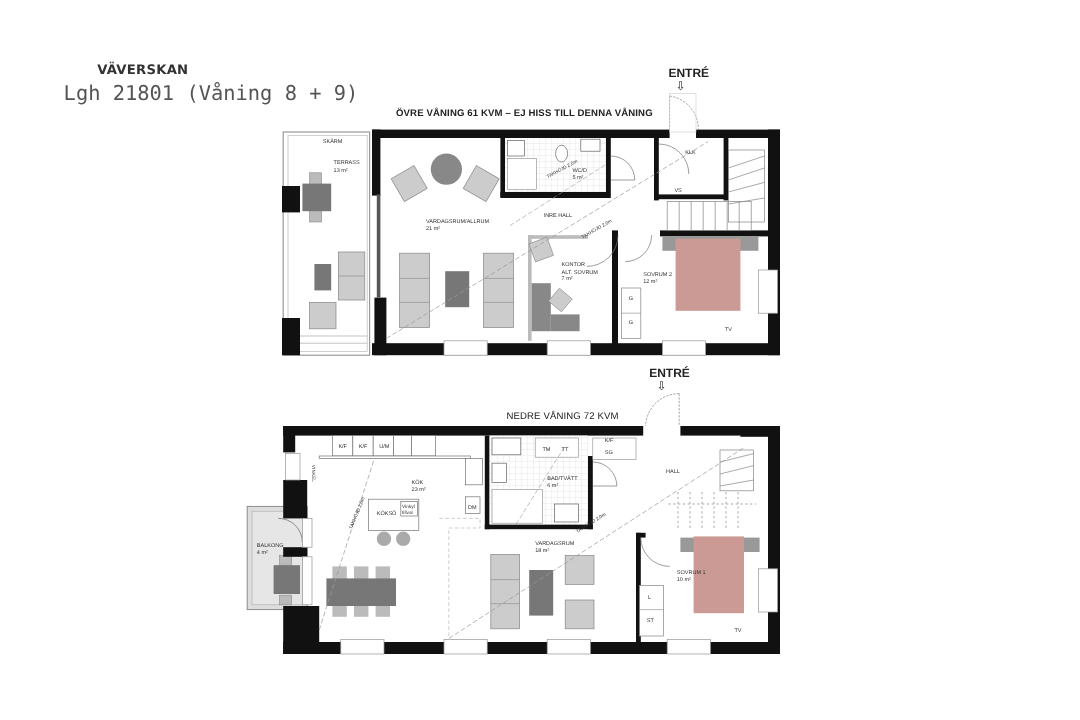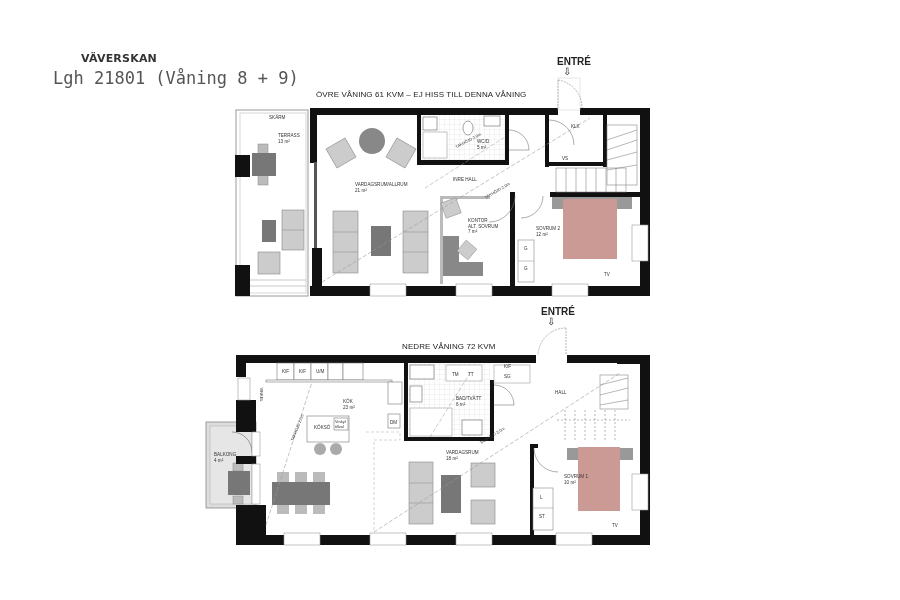--- a/index.html
+++ b/index.html
@@ -228,40 +228,40 @@
     <rect x="533" y="488" width="20" height="42" fill="#fff" stroke="#888" stroke-width="0.6"></rect>
     <line x1="533" y1="508" x2="553" y2="508" stroke="#888" stroke-width="0.5"></line>
     <path d="M534 448 A24 24 0 0 0 558 472" fill="none" stroke="#777" stroke-width="0.6"></path>
 
     <line x1="266" y1="525" x2="312" y2="382" stroke="#999" stroke-width="0.6" stroke-dasharray="4,2"></line>
     <line x1="374" y1="532" x2="620" y2="373" stroke="#999" stroke-width="0.6" stroke-dasharray="4,2"></line>
     <line x1="430" y1="437" x2="470" y2="373" stroke="#999" stroke-width="0.5" stroke-dasharray="4,2"></line>
   </g>
 </svg>
 
-<div class="floor-heading" style="left:316px; top:90px;">ÖVRE VÅNING 61 KVM – EJ HISS TILL DENNA VÅNING</div>
+<div class="floor-heading" style="left:330px; top:90px;font-weight:bold;">ÖVRE VÅNING 61 KVM – EJ HISS TILL DENNA VÅNING</div>
 <div class="entre" style="left:557px; top:56px;">ENTRÉ</div>
 <div class="entre" style="left:563px; top:66px; font-weight:normal;">⇩</div>
 
 <div class="lbl" style="left:269px; top:115px;">SKÄRM</div>
 <div class="lbl" style="left:278px; top:133px;"><span>TERRASS</span><br><span>13 m²</span></div>
 <div class="lbl" style="left:355px; top:182px;"><span>VARDAGSRUM/ALLRUM</span><br><span>21 m²</span></div>
 <div class="lbl" style="left:477px; top:139px;"><span>WC/D</span><br><span>5 m²</span></div>
 <div class="lbl" style="left:453px; top:177px;"><span>INRE HALL</span></div>
 <div class="lbl" style="left:468px; top:218px;"><span>KONTOR</span><br><span>ALT. SOVRUM</span><br><span>7 m²</span></div>
 <div class="lbl" style="left:536px; top:226px;"><span>SOVRUM 2</span><br><span>12 m²</span></div>
 <div class="lbl" style="left:571px; top:124px;">KLK</div>
 <div class="lbl" style="left:562px; top:156px;">VS</div>
 <div class="lbl" style="left:604px; top:272px;">TV</div>
 <div class="lbl" style="left:524px; top:246px;">G</div>
 <div class="lbl" style="left:524px; top:266px;">G</div>
 <div class="lbl lbl-sm" style="left:454px; top:138px; transform:rotate(-28deg);">TAKHÖJD 2,0m</div>
 <div class="lbl lbl-sm" style="left:483px; top:188px; transform:rotate(-30deg);">TAKHÖJD 2,0m</div>
 
-<div class="floor-heading" style="left:376px; top:342px;padding-left:26px;">NEDRE VÅNING 72 KVM</div>
+<div class="floor-heading" style="left:396px; top:342px;padding-left:26px;">NEDRE VÅNING 72 KVM</div>
 <div class="entre" style="left:541px; top:306px;">ENTRÉ</div>
 <div class="entre" style="left:547px; top:316px; font-weight:normal;">⇩</div>
 
 <div class="lbl" style="left:282px; top:369px;">K/F</div>
 <div class="lbl" style="left:299px; top:369px;">K/F</div>
 <div class="lbl" style="left:316px; top:369px;">U/M</div>
 <div class="lbl lbl-sm" style="left:254px; top:392px; transform:rotate(90deg);">VINKEL</div>
 <div class="lbl" style="left:343px; top:399px;"><span>KÖK</span><br><span>23 m²</span></div>
 <div class="lbl" style="left:314px; top:425px;">KÖKSÖ</div>
 <div class="lbl lbl-sm" style="left:335px; top:419px;"><span>Vinkyl</span><br><span>tillval</span></div>

